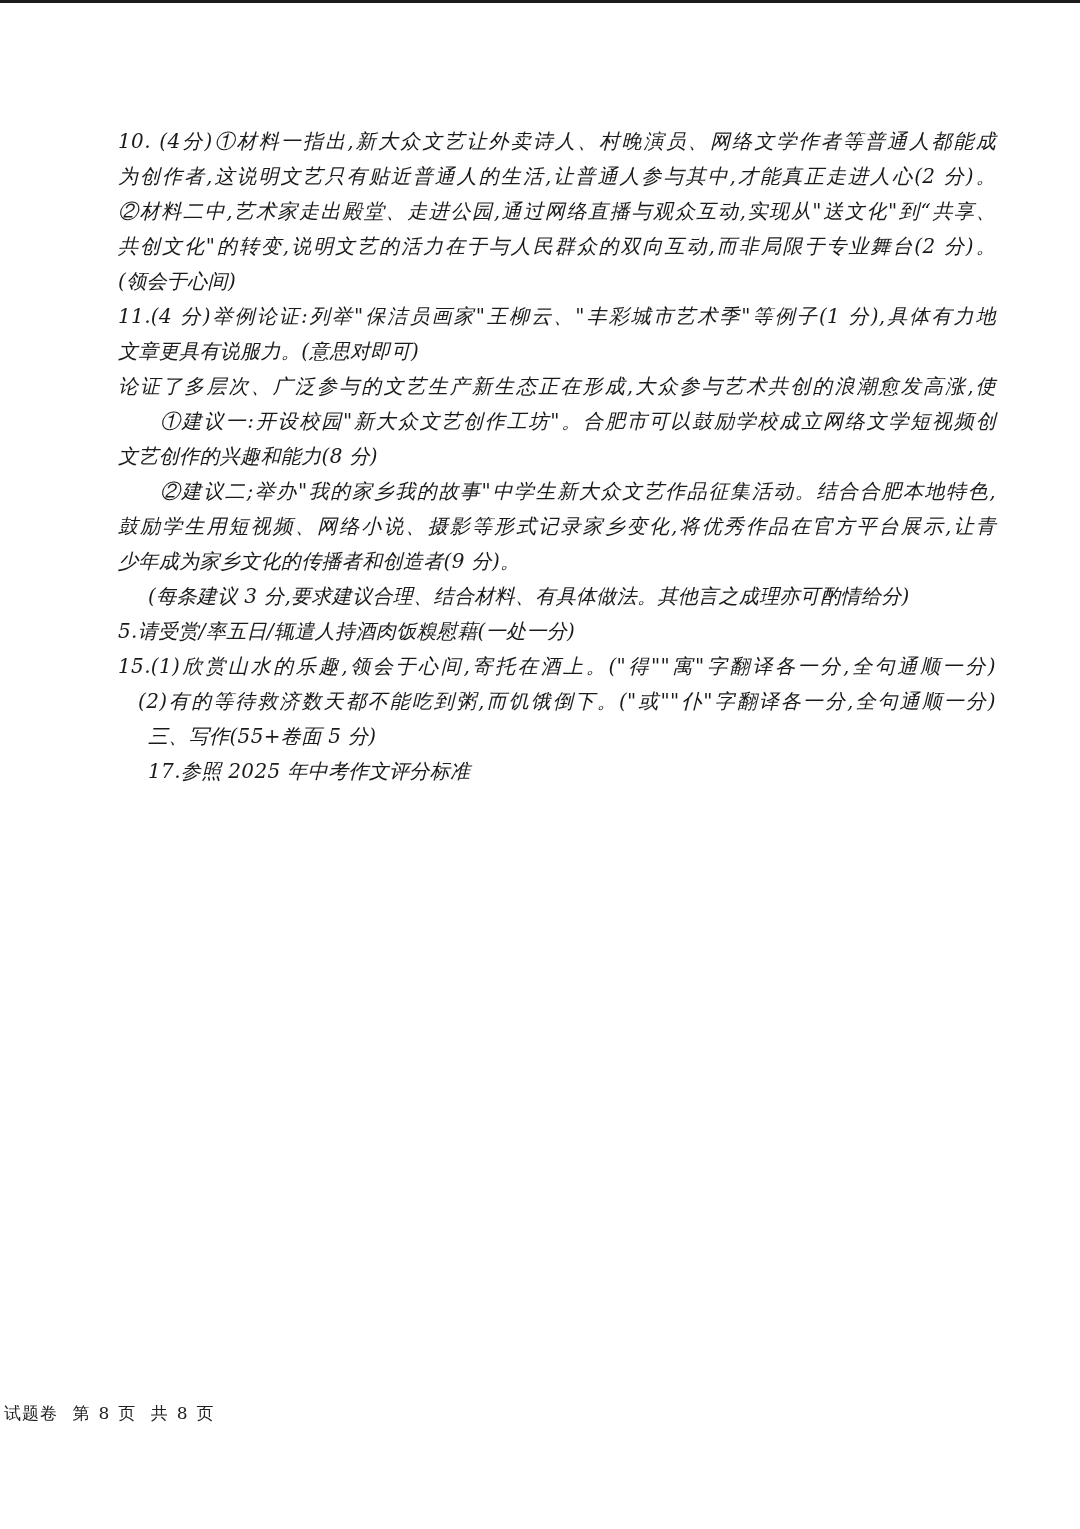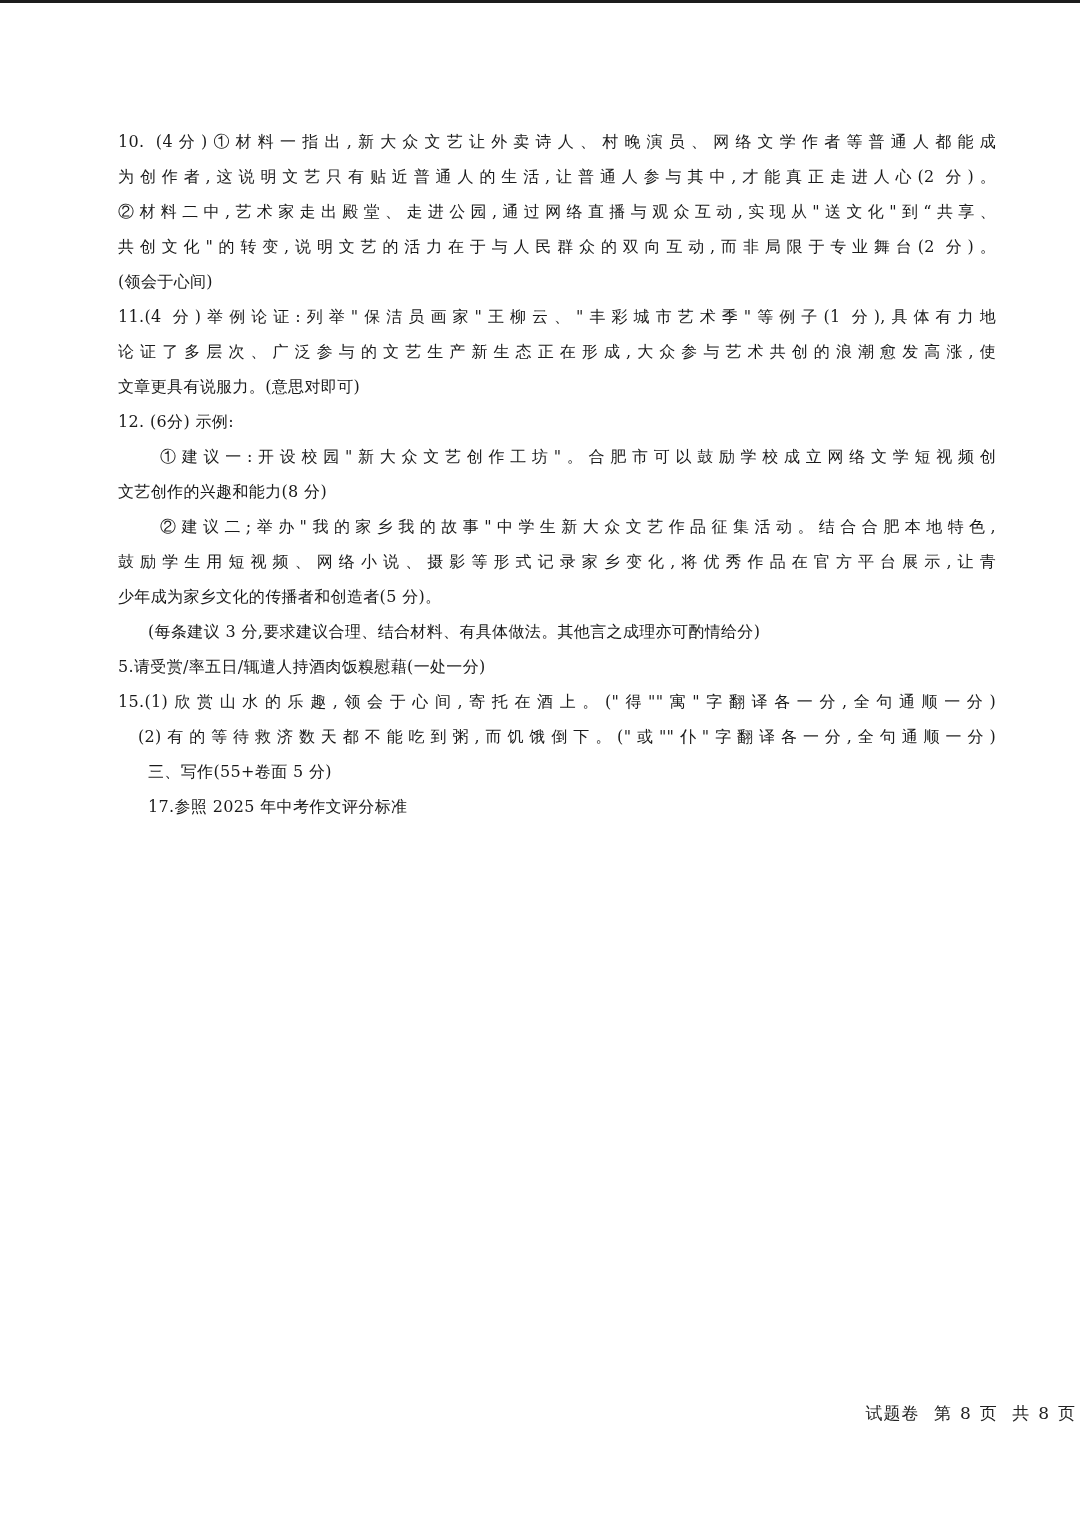--- a/index.html
+++ b/index.html
@@ -22,40 +22,41 @@
       height: 3px;
       background: #1c1c1c;
     }
     .page {
       position: absolute;
       left: 118px;
       top: 124px;
       width: 878px;
     }
     .line {
-      font-size: 16px;
+      font-size: 20px;
       line-height: 35px;
       height: 35px;
       white-space: nowrap;
       letter-spacing: 0.35px;
       text-align: justify;
       text-align-last: justify;
+      font-style: italic;
     }
     .line.last {
       text-align-last: left;
     }
     .indent1 { padding-left: 42px; }
     .indent-half { padding-left: 20px; }
     .indent2 { padding-left: 30px; }
     .footer {
       position: absolute;
       left: 0;
       top: 1402px;
       width: 1080px;
-      text-align: right;
+      text-align: left;
       font-size: 17px;
       letter-spacing: 1px;
       color: #222;
     }
     .footer span { margin: 0 4px; }
   </style>
 </head>
 <body>
 
 <div class="top-band"></div>
@@ -65,34 +66,33 @@
   <div>
     <div class="line">10. (4分)①材料一指出,新大众文艺让外卖诗人、村晚演员、网络文学作者等普通人都能成</div>
     <div class="line">为创作者,这说明文艺只有贴近普通人的生活,让普通人参与其中,才能真正走进人心(2 分)。</div>
     <div class="line">②材料二中,艺术家走出殿堂、走进公园,通过网络直播与观众互动,实现从"送文化"到“共享、</div>
     <div class="line">共创文化"的转变,说明文艺的活力在于与人民群众的双向互动,而非局限于专业舞台(2 分)。</div>
     <div class="line last">(领会于心间)</div>
   </div>
 
   <div>
     <div class="line">11.(4 分)举例论证:列举"保洁员画家"王柳云、"丰彩城市艺术季"等例子(1 分),具体有力地</div>
+    <div class="line last">文章更具有说服力。(意思对即可)</div>
     <div class="line">论证了多层次、广泛参与的文艺生产新生态正在形成,大众参与艺术共创的浪潮愈发高涨,使</div>
-    <div class="line last">文章更具有说服力。(意思对即可)</div>
   </div>
 
   <div>
-    <div class="line last">12. (6分) 示例:</div>
     <div>
       <div class="line indent1">①建议一:开设校园"新大众文艺创作工坊"。合肥市可以鼓励学校成立网络文学短视频创</div>
       <div class="line last">文艺创作的兴趣和能力(8 分)</div>
     </div>
     <div>
       <div class="line indent1">②建议二;举办"我的家乡我的故事"中学生新大众文艺作品征集活动。结合合肥本地特色,</div>
       <div class="line">鼓励学生用短视频、网络小说、摄影等形式记录家乡变化,将优秀作品在官方平台展示,让青</div>
-      <div class="line last">少年成为家乡文化的传播者和创造者(5 分)。</div>
+      <div class="line last">少年成为家乡文化的传播者和创造者(9 分)。</div>
     </div>
     <div class="line last indent2">(每条建议 3 分,要求建议合理、结合材料、有具体做法。其他言之成理亦可酌情给分)</div>
   </div>
 
 
   <div>
     <div class="line last">5.请受赏/率五日/辄遣人持酒肉饭糗慰藉(一处一分)</div>
   </div>
 
   <div>

